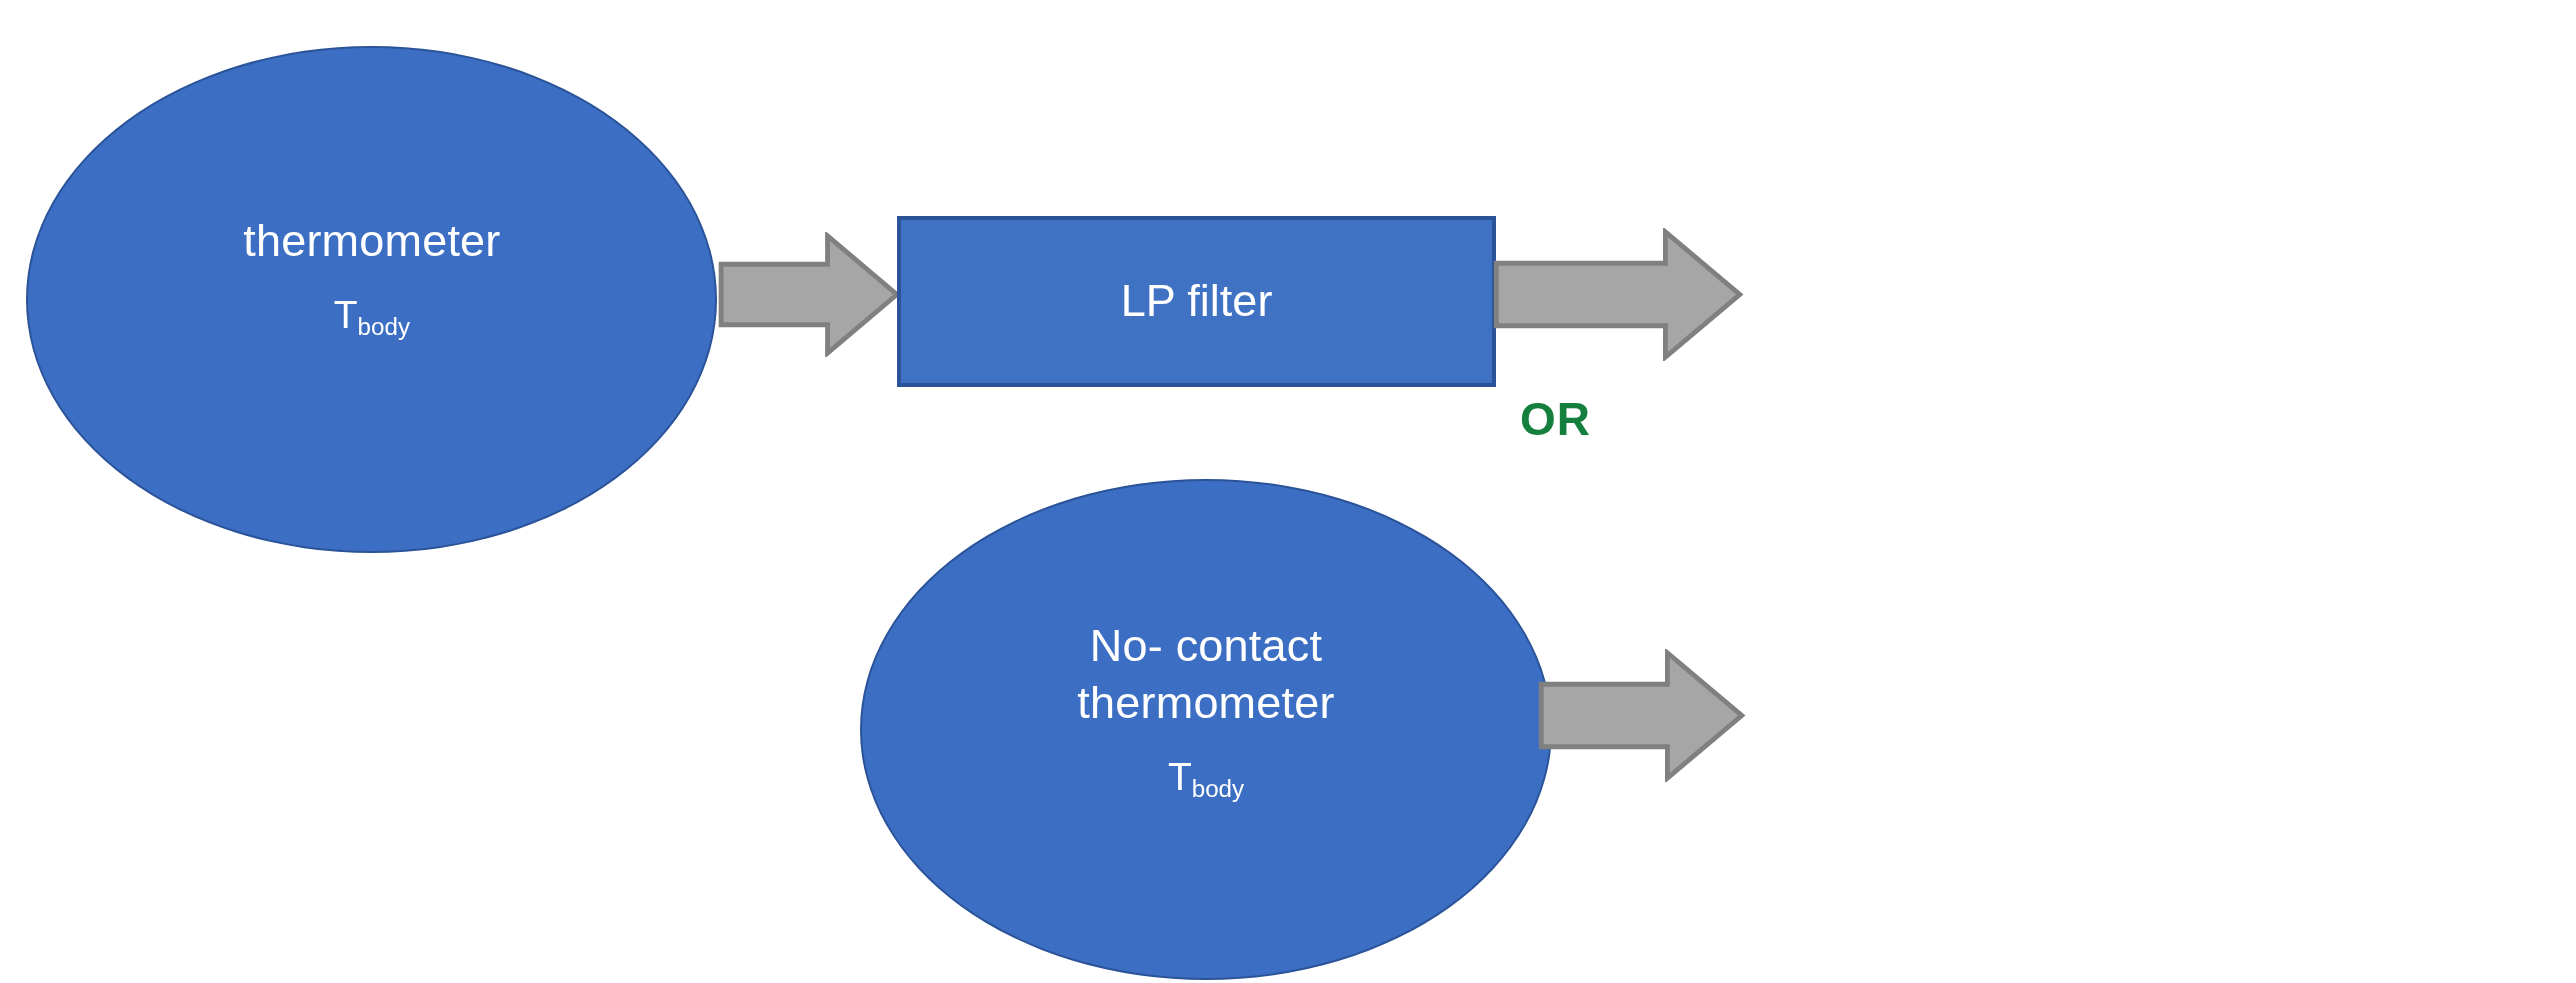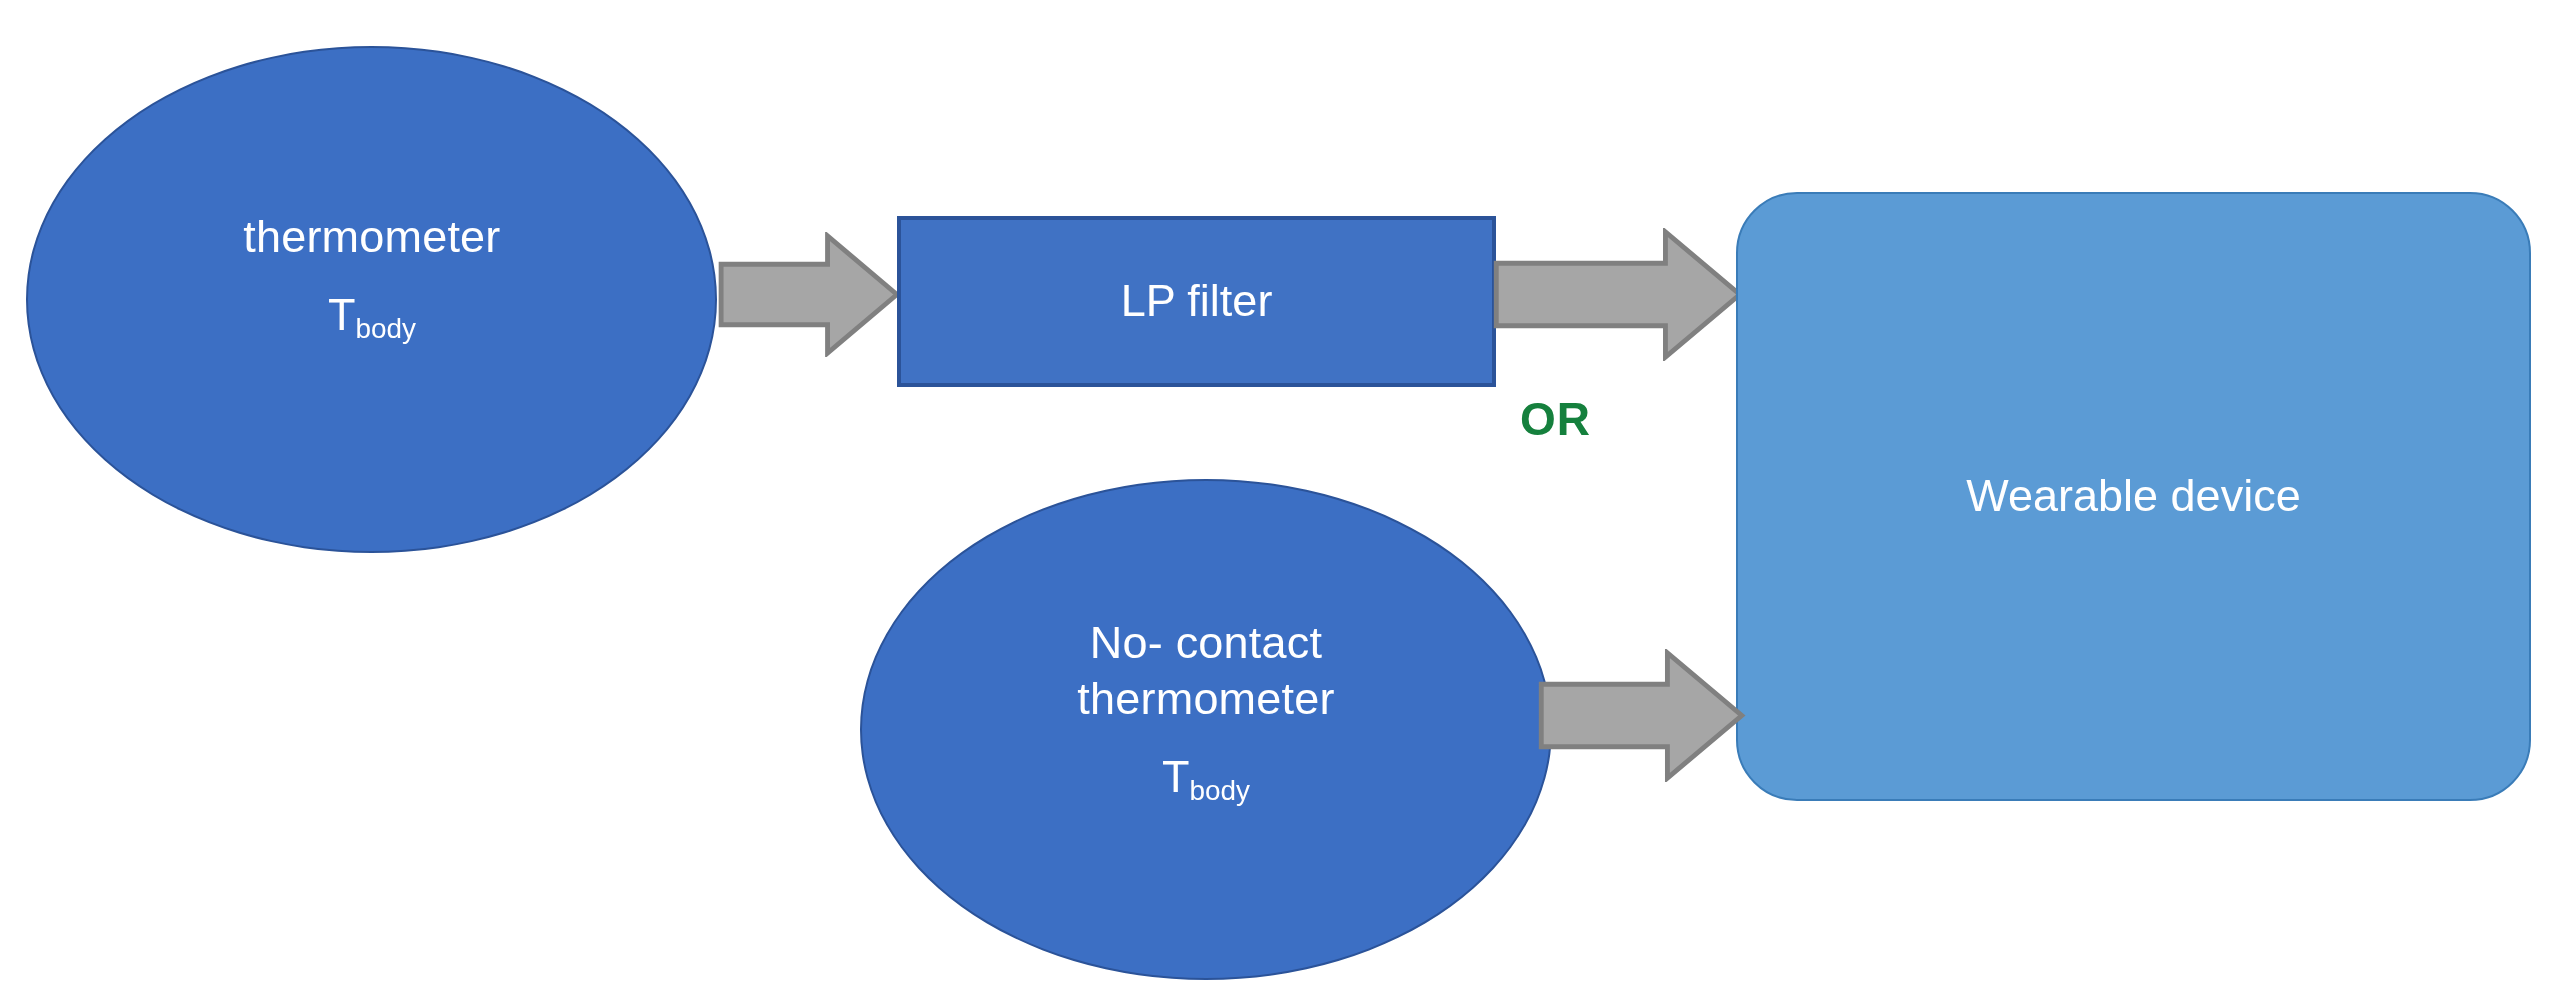--- a/index.html
+++ b/index.html
@@ -39,21 +39,21 @@
     font-size: 45px;
     letter-spacing: 0.2px;
   }
   .ellipse .title-line.underlined {
     text-decoration-color: #4A7FE0;
     text-decoration-thickness: 2.9px;
     text-underline-offset: 6.9px;
   }
   .ellipse .sym {
     margin-top: 22px;
-    font-size: 45px;
+    font-size: 39px;
     white-space: nowrap;
   }
   .ellipse .sym sub {
     font-size: 0.62em;
     vertical-align: baseline;
     position: relative;
     top: 0.30em;
     letter-spacing: 0px;
   }
 
@@ -150,23 +150,20 @@
   </div>
 
   <div class="arrow" id="arrow-filter-to-device">
     <svg width="251" height="133" viewBox="0 0 256 136">
       <polygon points="3,36 176,36 176,4 252,68 176,132 176,100 3,100" fill="#A6A6A6" stroke="#808080" stroke-width="5" stroke-linejoin="miter"></polygon>
     </svg>
   </div>
 
   <div id="or-label">OR</div>
 
-  <div class="node" id="wearable-device">
-    <span>Wearable device</span>
-  </div>
 
   <div class="node ellipse" id="ellipse-nocontact">
     <div class="block">
       <div class="title-line">No- contact</div>
       <div class="title-line underlined">thermometer</div>
       <div class="sym">
         <span>T</span><sub>body</sub>
       </div>
     </div>
   </div>

